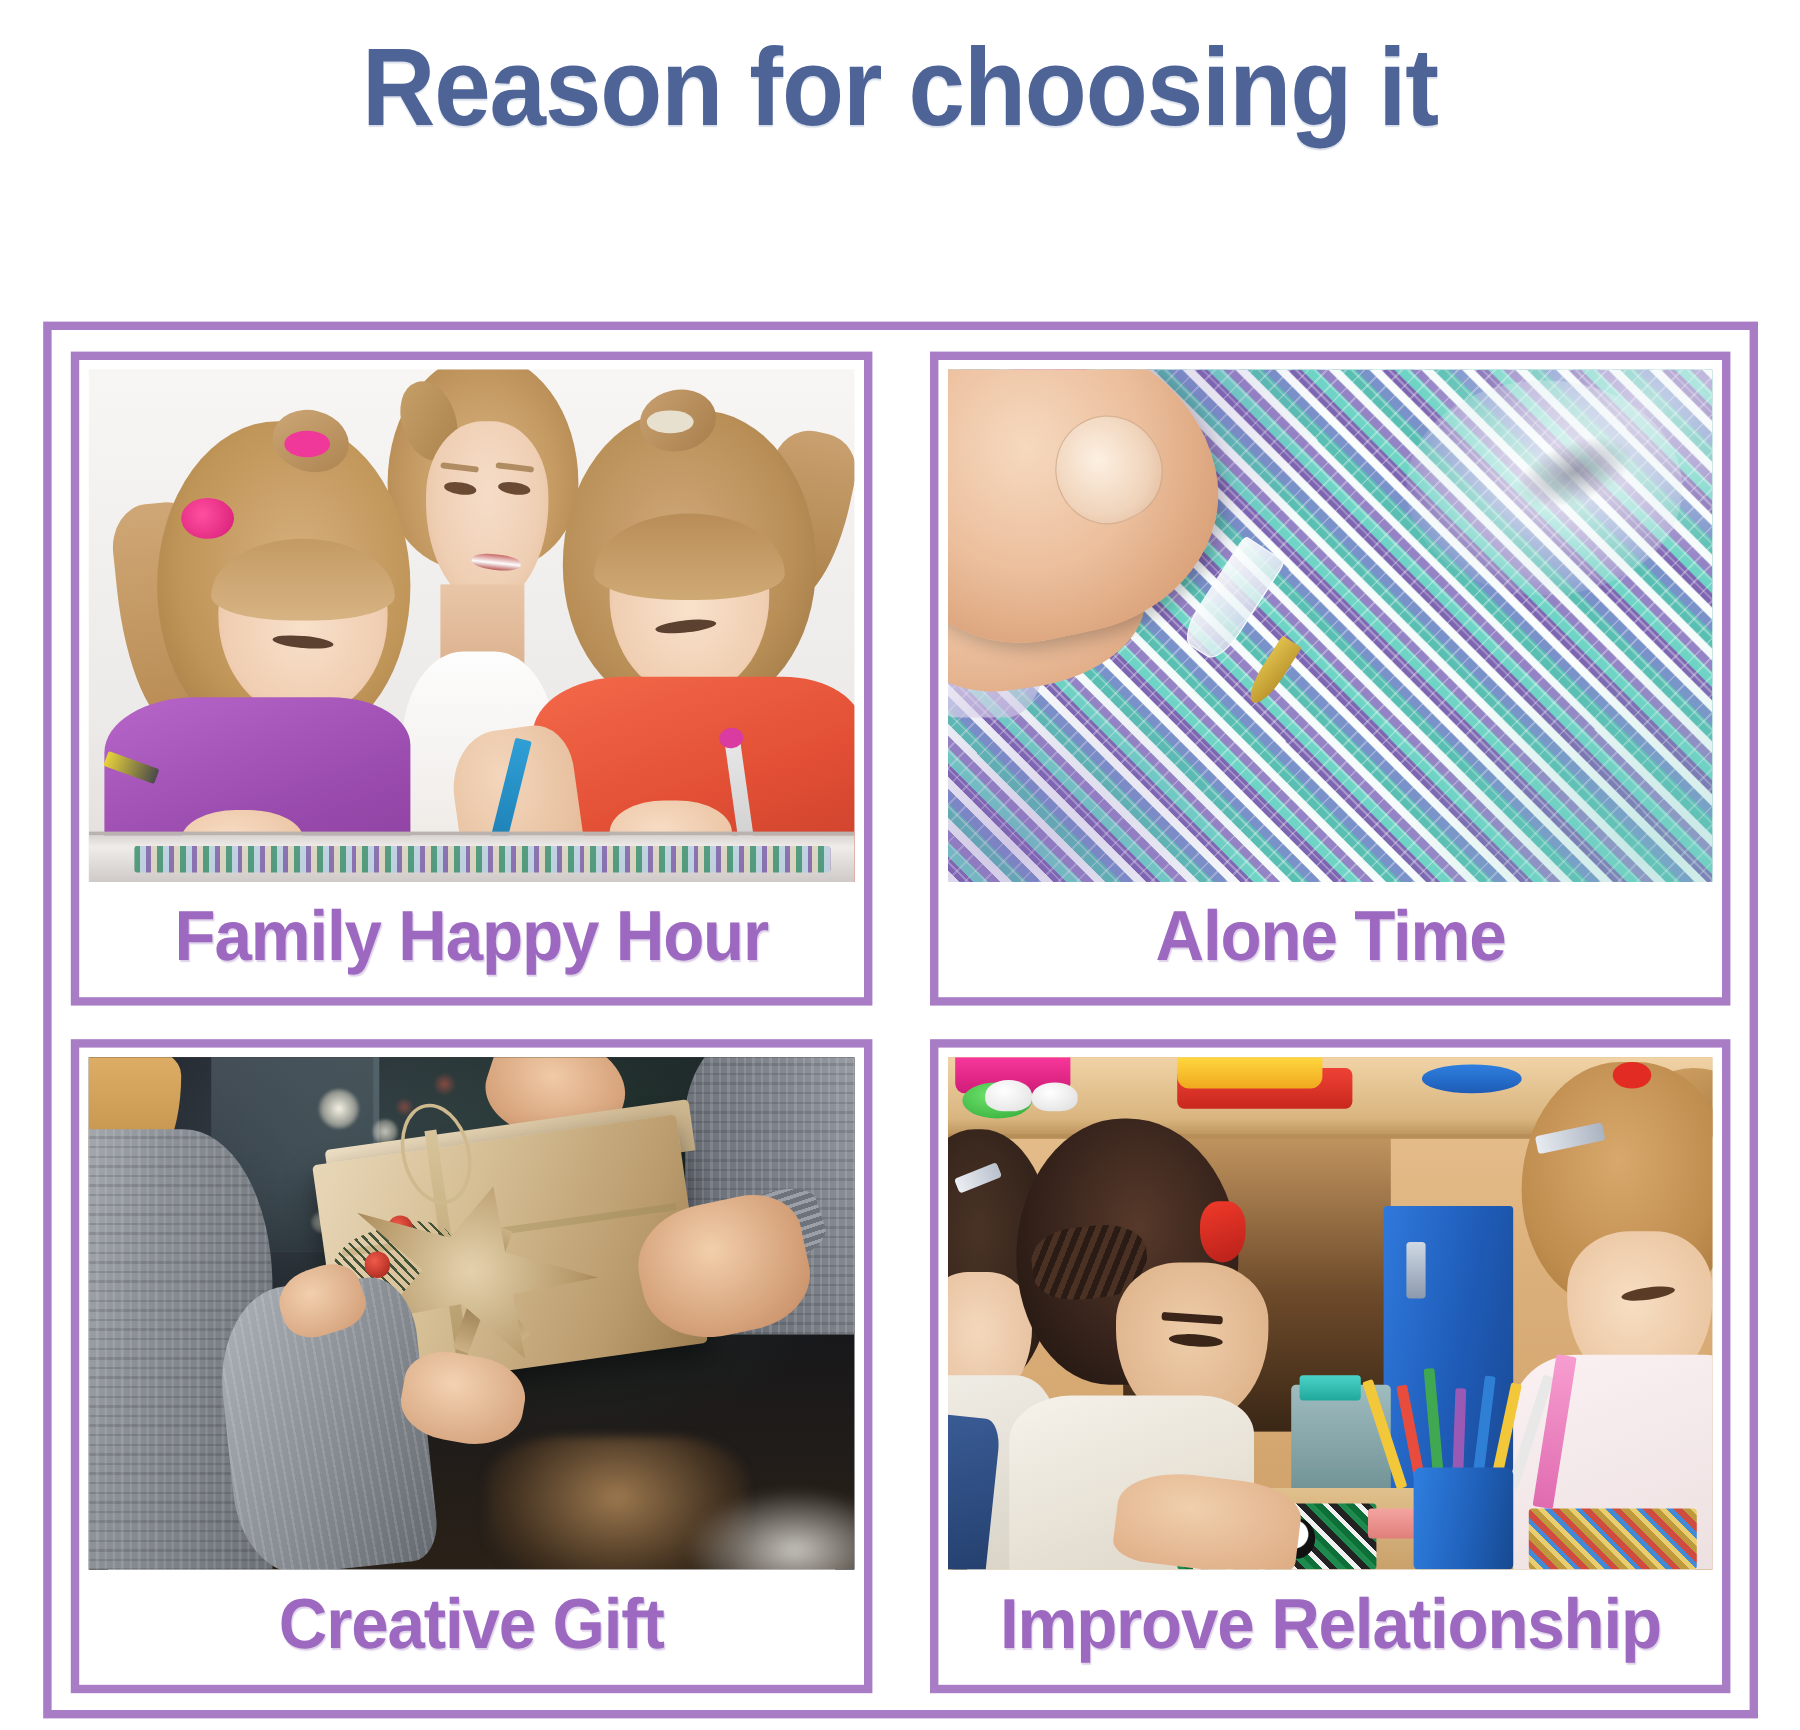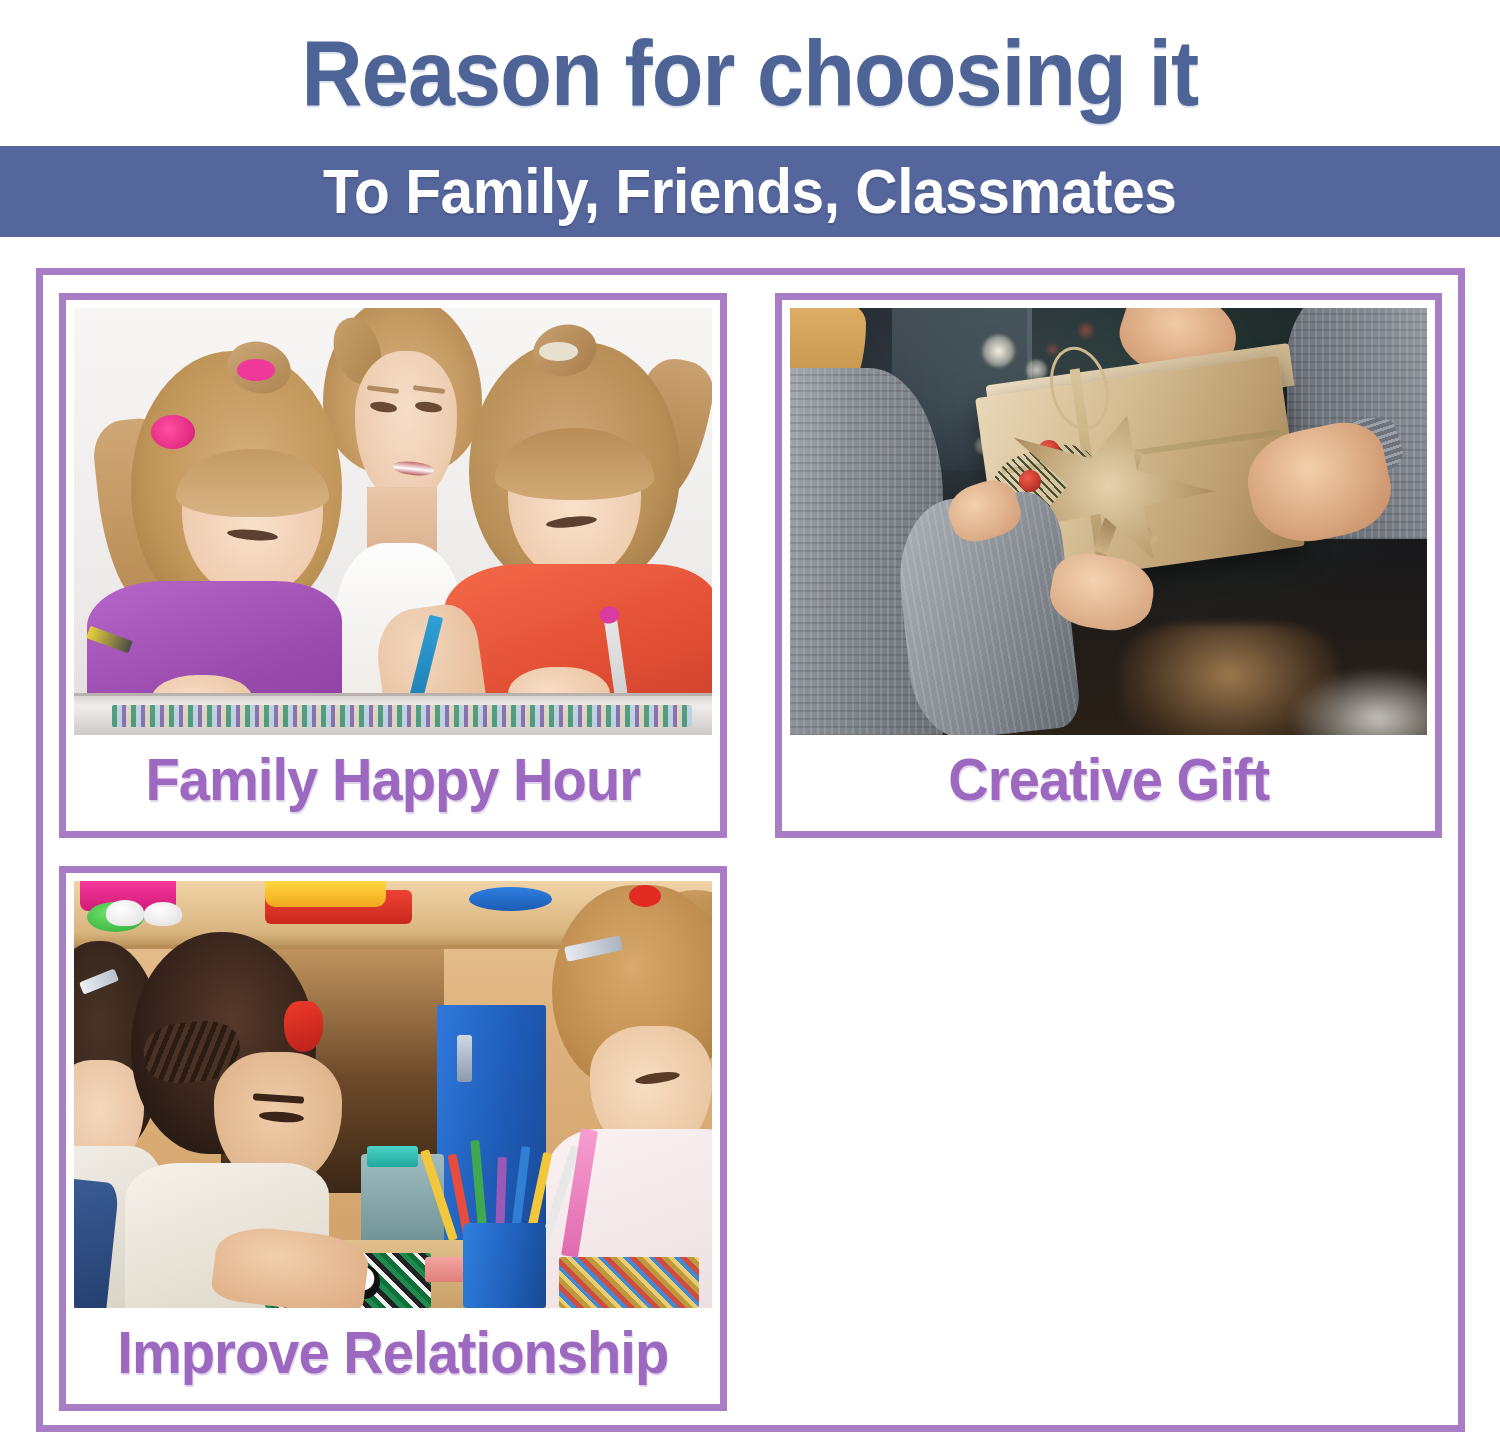--- a/index.html
+++ b/index.html
@@ -841,23 +841,20 @@
     border-radius:50%;
   }
 </style>
 </head>
 <body>
 
 <div id="page">
 
   <div class="header-title">Reason for choosing it</div>
 
-  <div class="header-band">
-    <div class="header-subtitle">To Family, Friends, Classmates</div>
-  </div>
 
   <div class="outer-frame">
     <div class="grid">
 
       <div class="card">
         <div class="card-photo ph-family">
           <div class="wall"></div>
           <div class="mom-hair"></div>
           <div class="mom-bun"></div>
           <div class="mom-face"></div>
@@ -890,20 +887,40 @@
           <div class="g2-hand"></div>
           <div class="pencil-blue"></div>
           <div class="pencil-pink"></div>
           <div class="pencil-left"></div>
           <div class="table"></div>
           <div class="canvas-strip"></div>
         </div>
         <div class="card-label">Family Happy Hour</div>
       </div>
 
+      <div class="card">
+        <div class="card-photo ph-diamond">
+          <div class="beads"></div>
+          <div class="bead-grid"></div>
+          <div class="tint-tl"></div>
+          <div class="tint-tr"></div>
+          <div class="tint-br"></div>
+          <div class="tint-bl"></div>
+          <div class="motif"></div>
+          <div class="motif-dark"></div>
+          <div class="cloth"></div>
+          <div class="pen-tip"></div>
+          <div class="pen-clear"></div>
+          <div class="pen-body"></div>
+          <div class="finger2"></div>
+          <div class="thumb"></div>
+          <div class="nail"></div>
+        </div>
+        <div class="card-label">Alone Time</div>
+      </div>
 
       <div class="card">
         <div class="card-photo ph-gift">
           <div class="bg"></div>
           <div class="window"></div>
           <div class="bokeh b1"></div>
           <div class="bokeh b2"></div>
           <div class="bokeh b3"></div>
           <div class="bokeh b4"></div>
           <div class="bokeh b5"></div>

